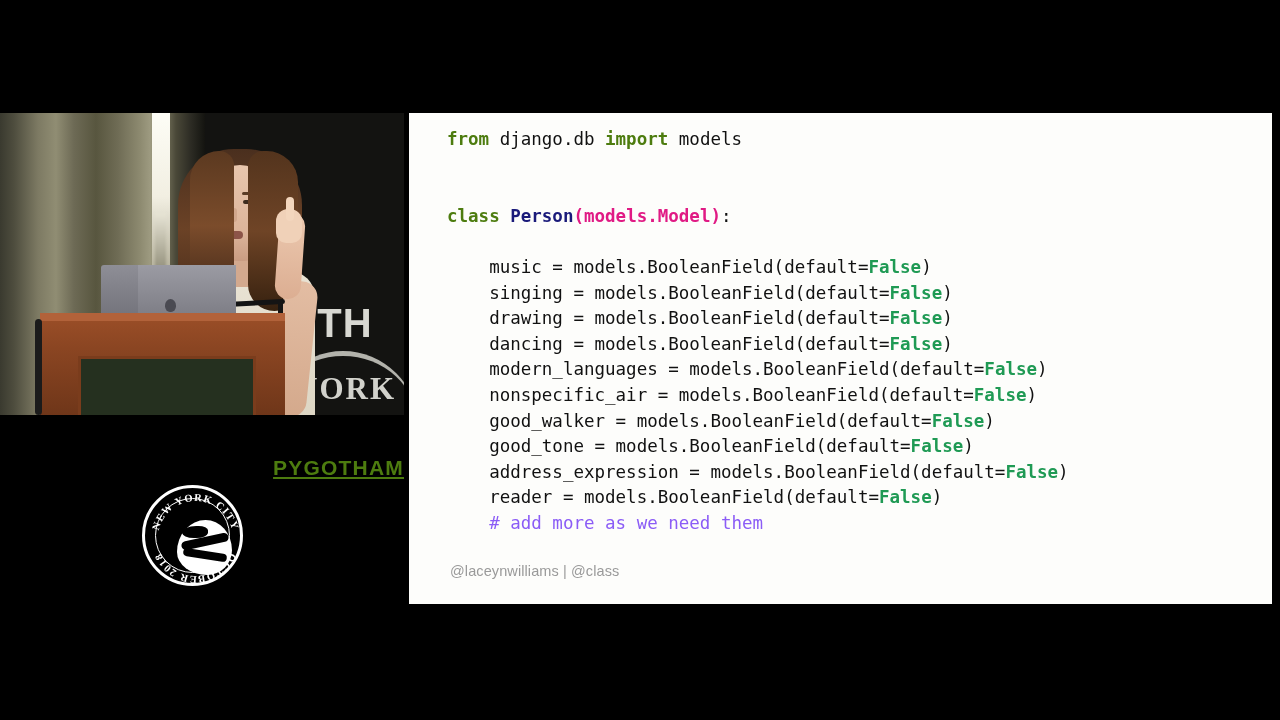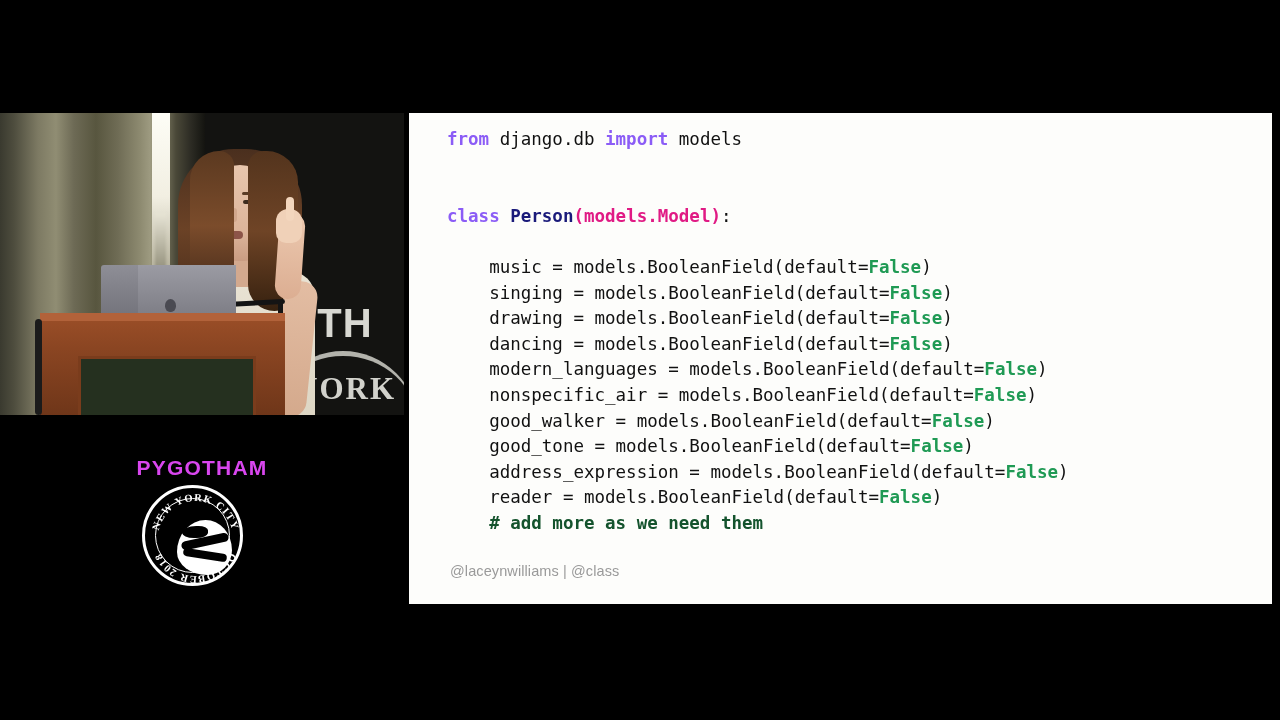--- a/index.html
+++ b/index.html
@@ -189,26 +189,27 @@
   #pygotham-logo {
     position: absolute;
     left: 0px;
     top: 440px;
     width: 404px;
     height: 160px;
   }
   .pg-wordmark {
     position: absolute;
     left: 0; top: 16px; width: 404px;
-    text-align: center;
-    color: #d946ef;
+    text-align: right;
+    color: #4d7c0f;
     font-family: "Liberation Sans", sans-serif;
     font-weight: bold;
     font-size: 21px;
     letter-spacing: 1.2px;
+    text-decoration: underline;
   }
   .pg-seal {
     position: absolute;
     left: 142px; top: 45px;
     width: 101px; height: 101px;
     border-radius: 50%;
     border: 3px solid #ffffff;
     box-sizing: border-box;
   }
   .pg-seal-inner {
@@ -277,25 +278,25 @@
     left: 38px;
     top: 14px;
     font-family: "DejaVu Sans Mono", "Liberation Mono", monospace;
     font-size: 17.5px;
     line-height: 25.6px;
     color: #111111;
     white-space: pre;
     letter-spacing: 0px;
   }
   .code-line { white-space: pre; }
-  .tok-kw      { color: #8b5cf6; font-weight: bold; }
+  .tok-kw      { color: #4d7c0f; font-weight: bold; }
   .tok-cls     { color: #1a1a7a; font-weight: bold; }
   .tok-base    { color: #e01a84; font-weight: bold; }
   .tok-const   { color: #1f9a54; font-weight: bold; }
-  .tok-comment { color: #14532d; font-weight: bold; }
+  .tok-comment { color: #8b5cf6; font-weight: normal; }
   .tok-plain   { color: #111111; }
 
   #slide-footer {
     position: absolute;
     left: 41px;
     top: 450px;
     color: #9a9a9a;
     font-family: "Liberation Sans", sans-serif;
     font-size: 14.5px;
     letter-spacing: .1px;

